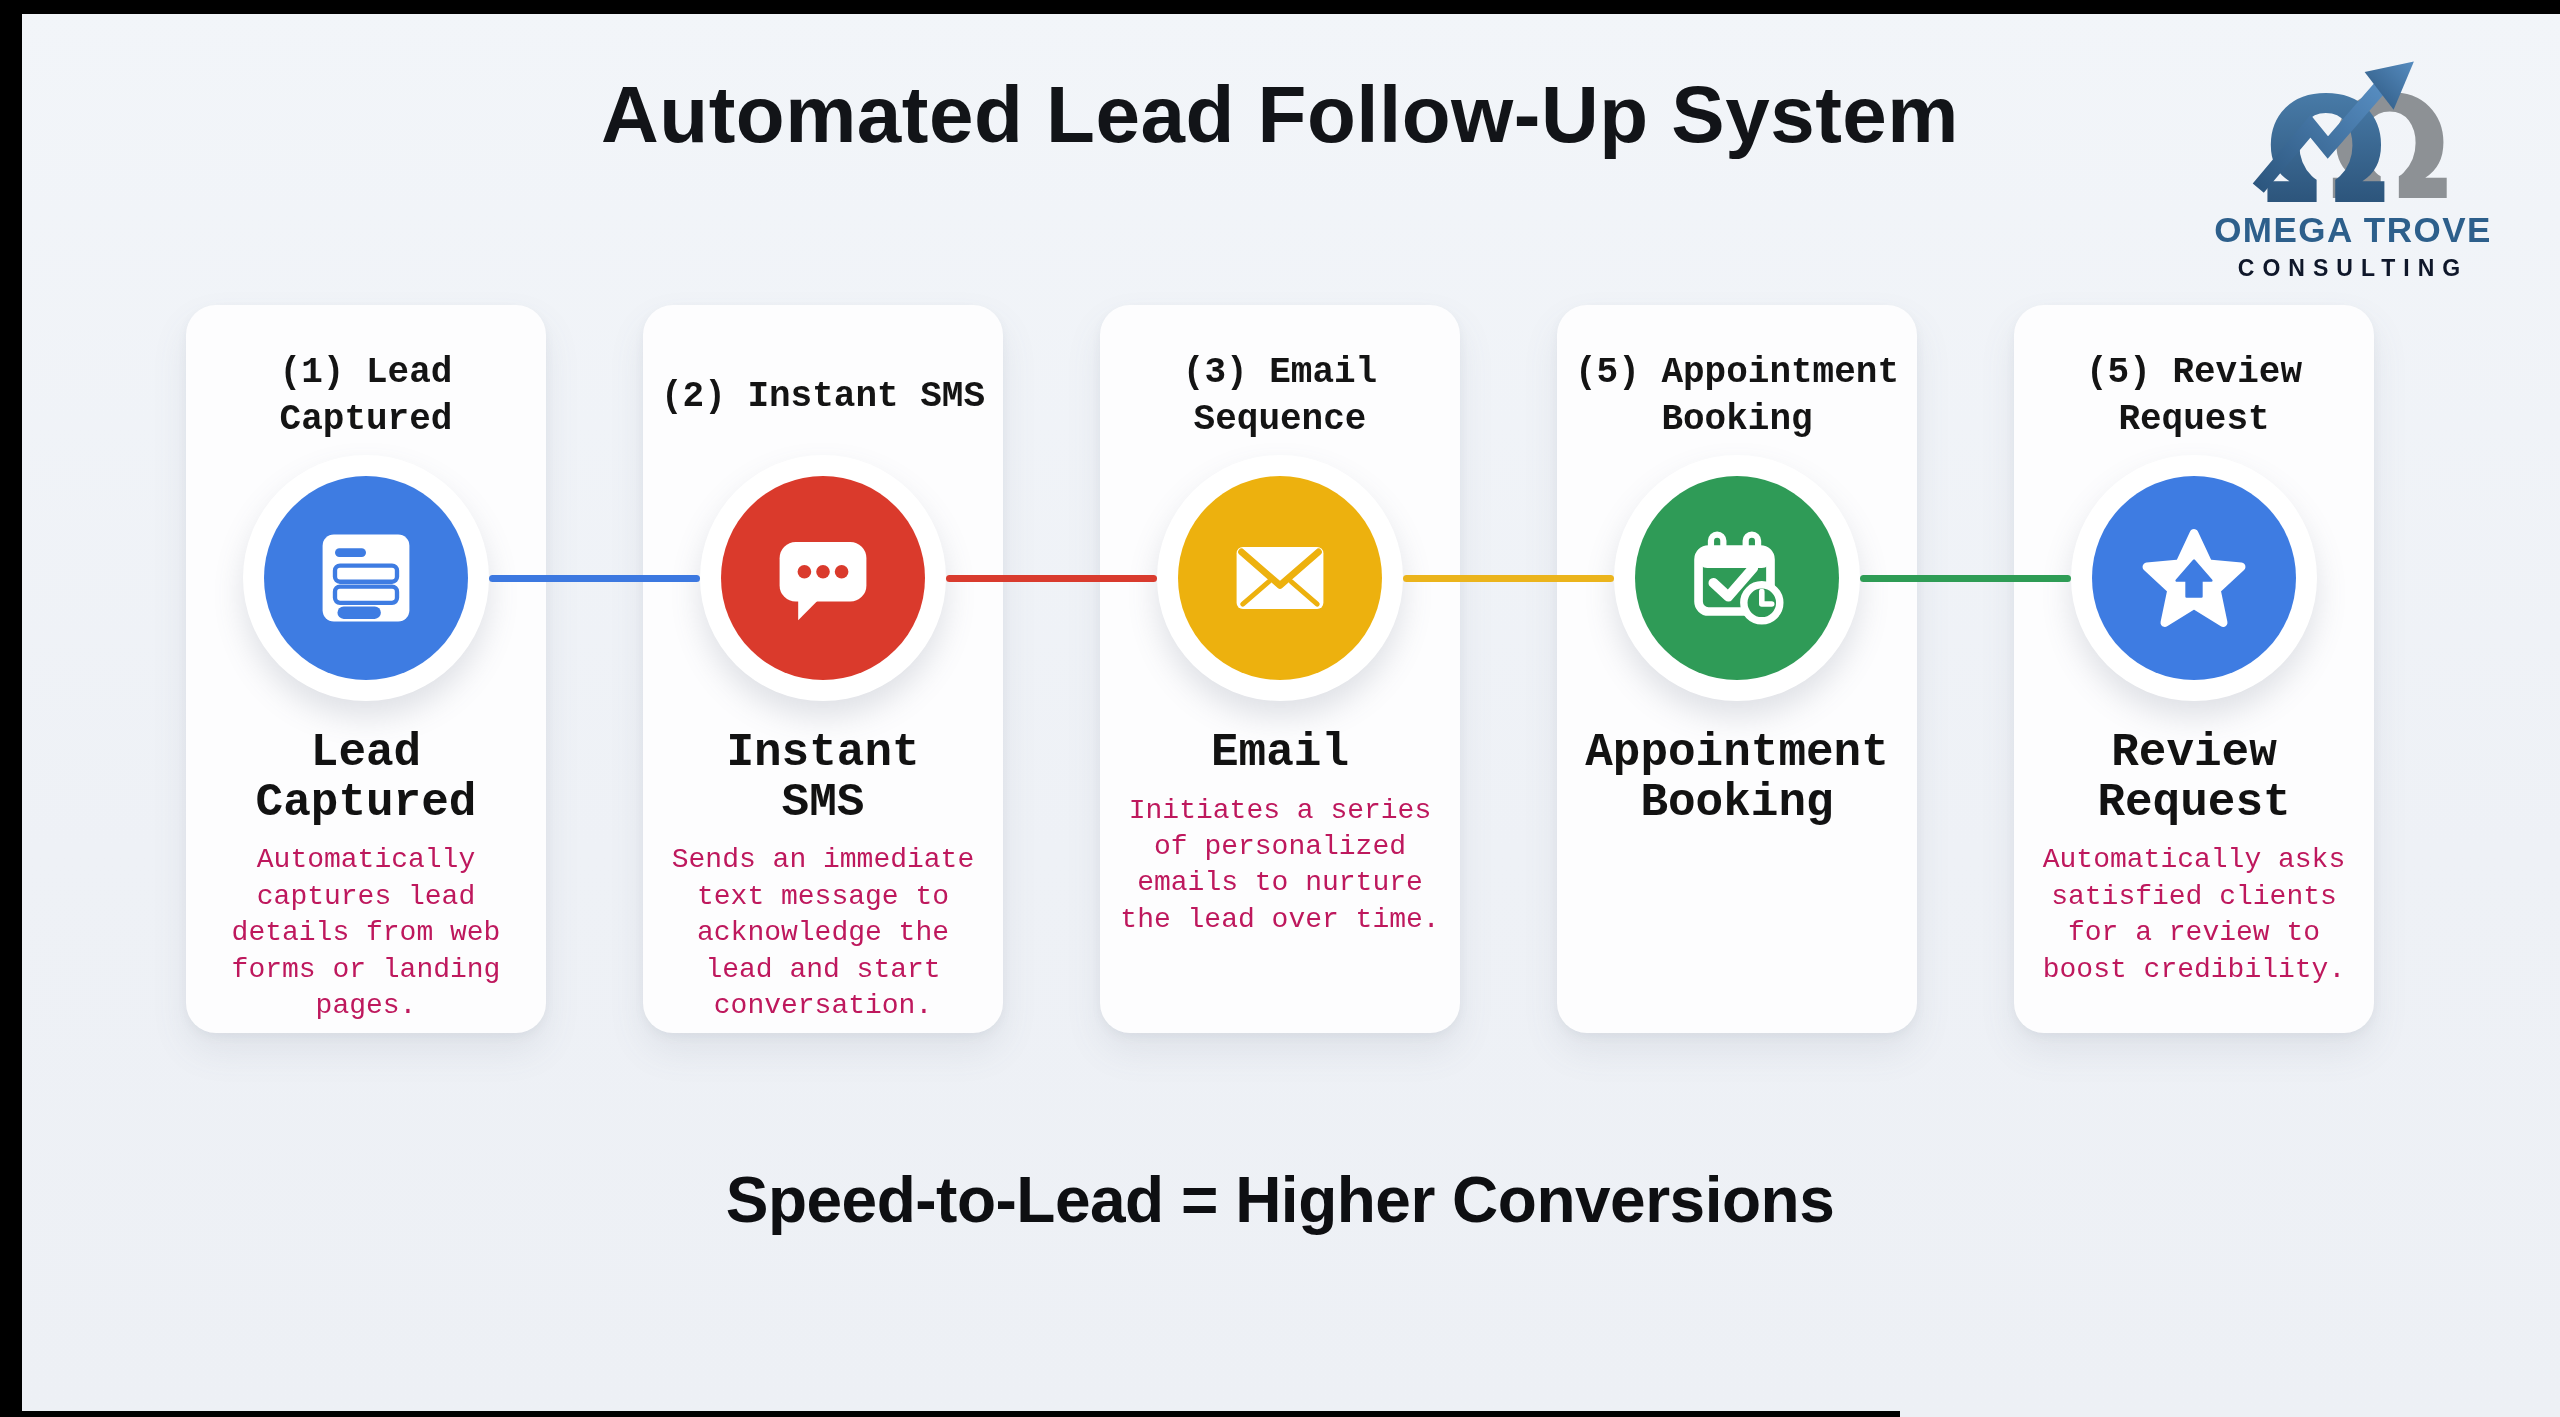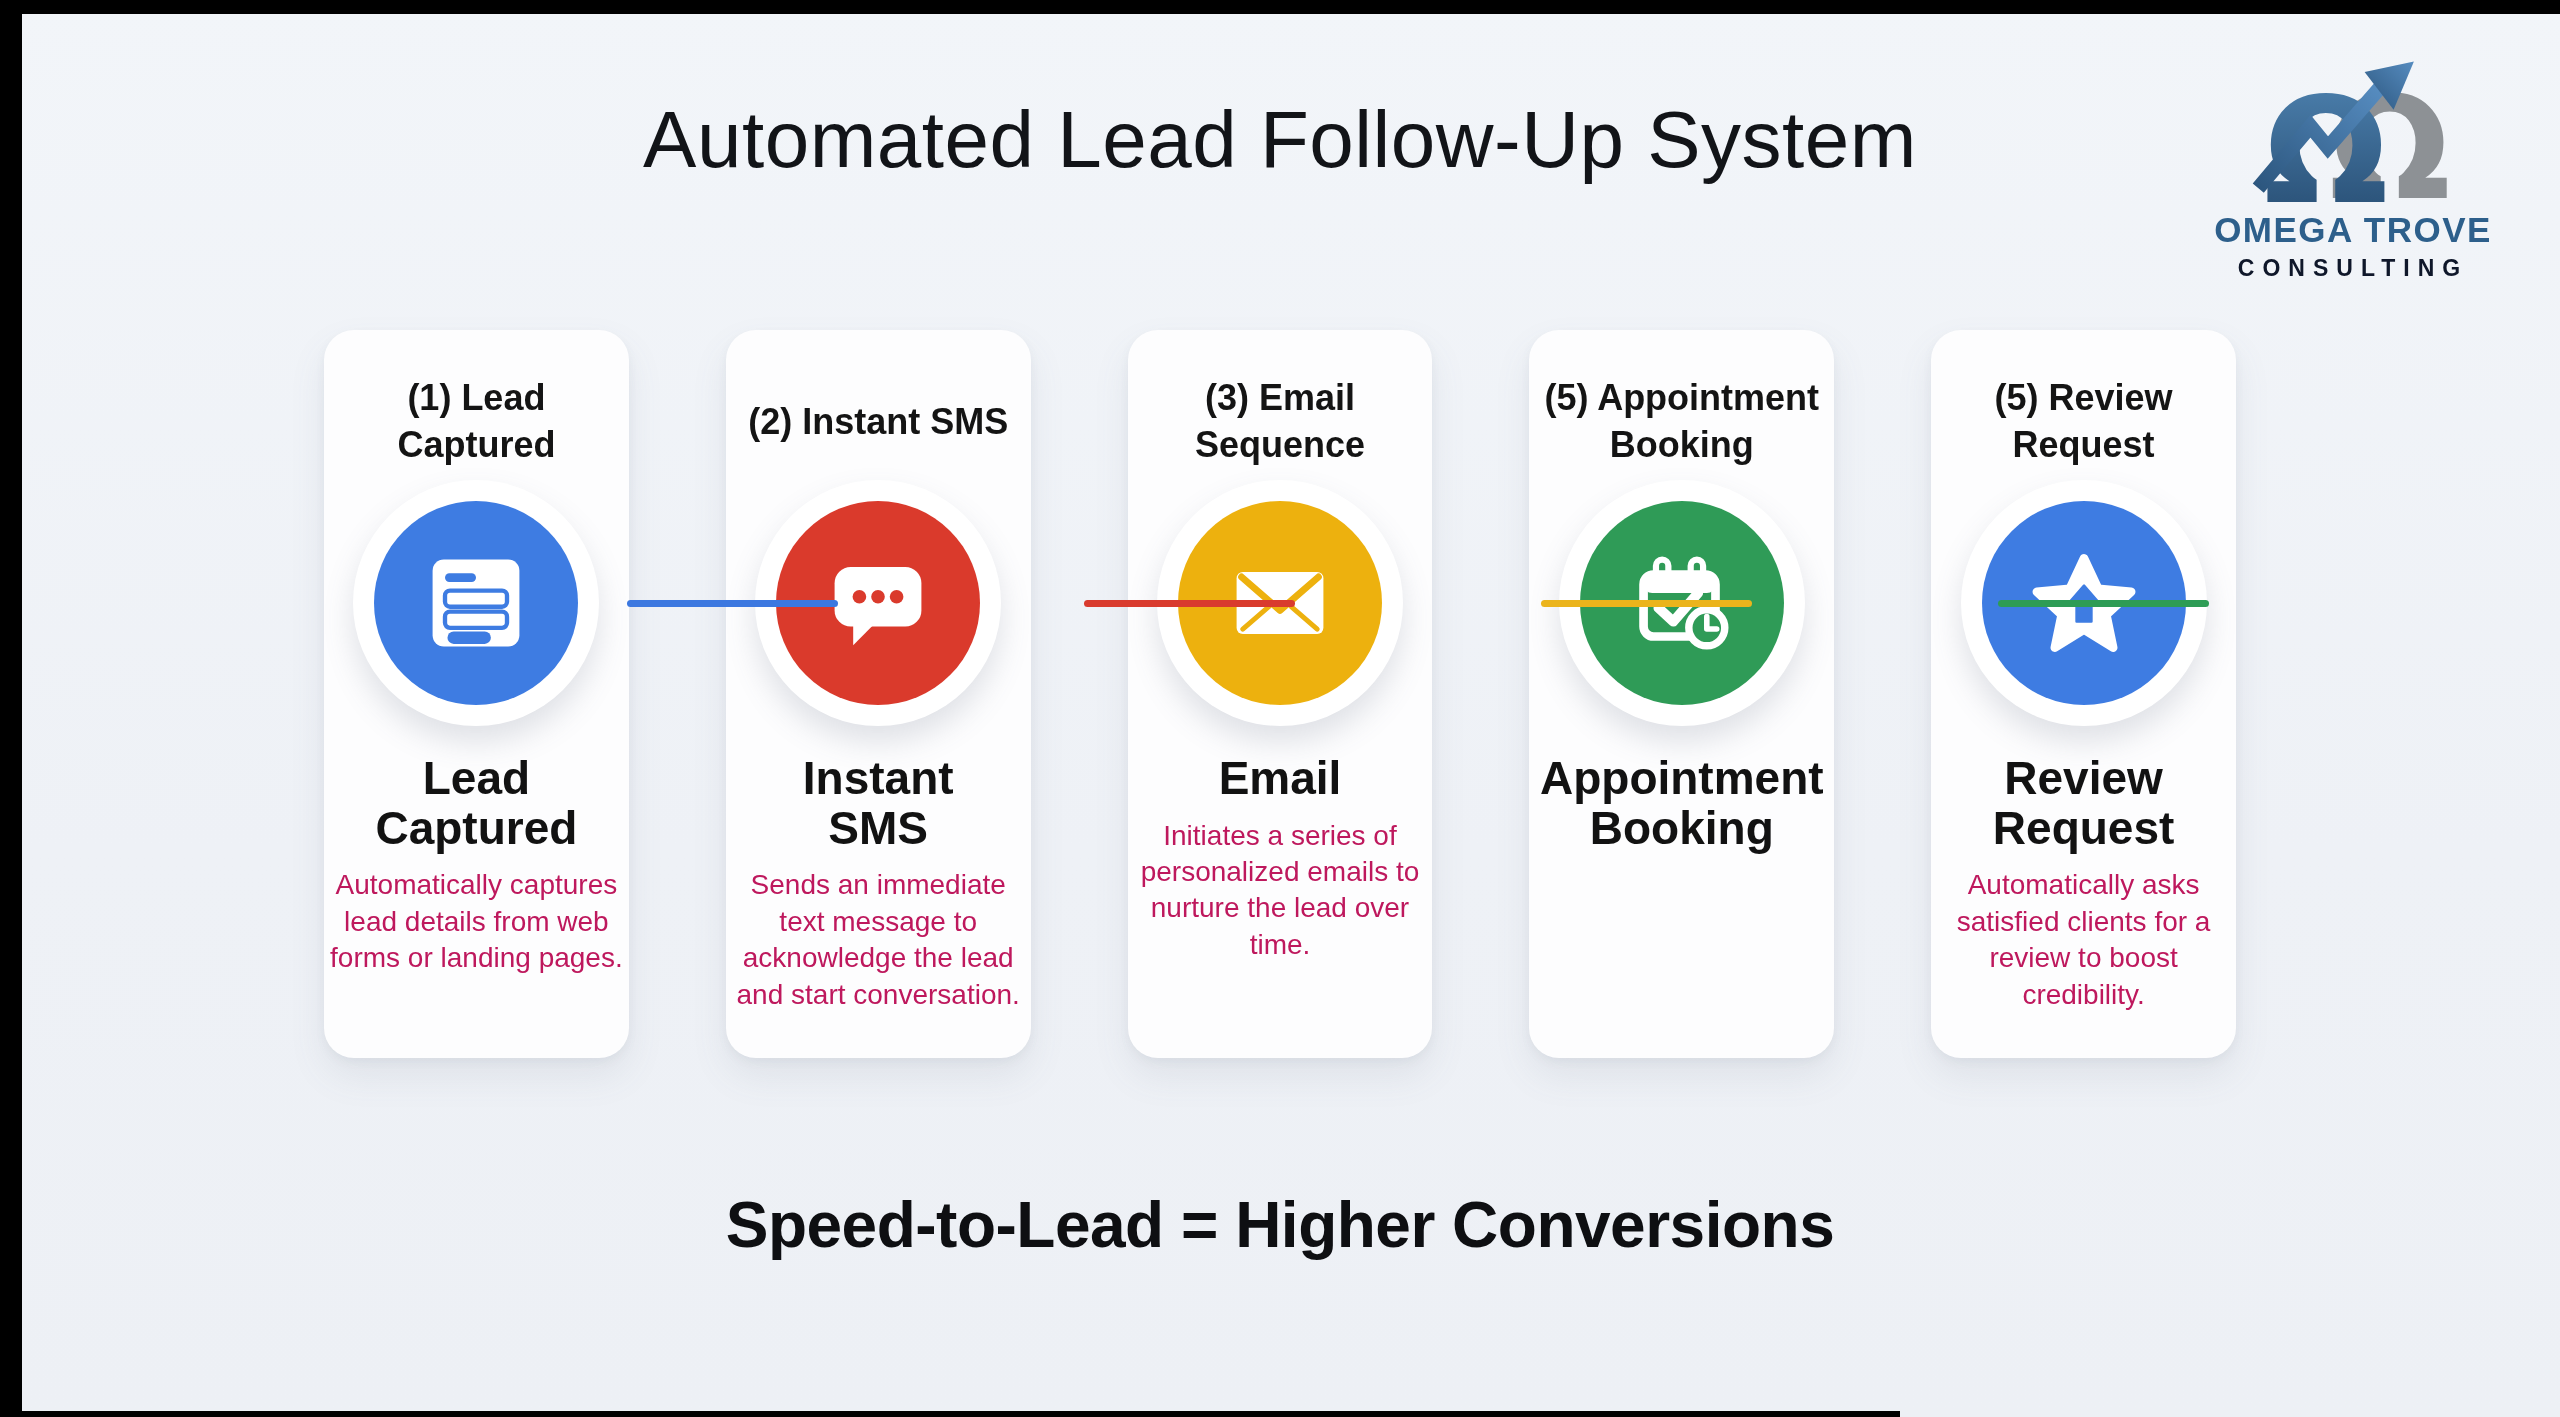--- a/index.html
+++ b/index.html
@@ -9,42 +9,43 @@
     background:linear-gradient(180deg,#f2f5f9 0%,#eef1f6 60%,#edf0f5 100%);
     position:relative;
     color:#161616;
   }
   
   .edge-top    { position:absolute; top:0; left:0; width:2560px; height:14px; background:#000; }
   .edge-left   { position:absolute; top:0; left:0; width:22px; height:1417px; background:#000; }
   .edge-bottom { position:absolute; bottom:0; left:0; width:1900px; height:6px; background:#000; }
 
   .title {
-    margin:100px auto 0;
+    margin:75px auto 0;
     text-align:center;
     font-size:80px;
-    font-weight:400;
+    font-weight:700;
     letter-spacing:0.5px;
     color:#121418;
     line-height:1;
   }
 
   
   .logo { position:absolute; top:48px; right:42px; width:330px; text-align:center; }
   .logo svg { display:block; margin:0 auto; }
   .logo-name { font-size:35px; font-weight:700; letter-spacing:1.5px; color:#2d5f8b; margin-top:-6px; }
   .logo-sub  { font-size:23px; font-weight:700; letter-spacing:8px; color:#0f172a; margin-top:5px; }
 
   
   .board {
     position:relative;
-    width:1912px;
+    width:2188px;
     margin:150px auto 0;
     display:flex;
     gap:97px;
+    font-family:Liberation Mono, monospace;
   }
   .card {
     position:relative;
     width:360px;
     height:728px;
     background:#fdfdfe;
     border-radius:30px;
     box-shadow:0 18px 36px rgba(96,108,130,0.10), 0 4px 10px rgba(96,108,130,0.07);
     z-index:1;
   }

